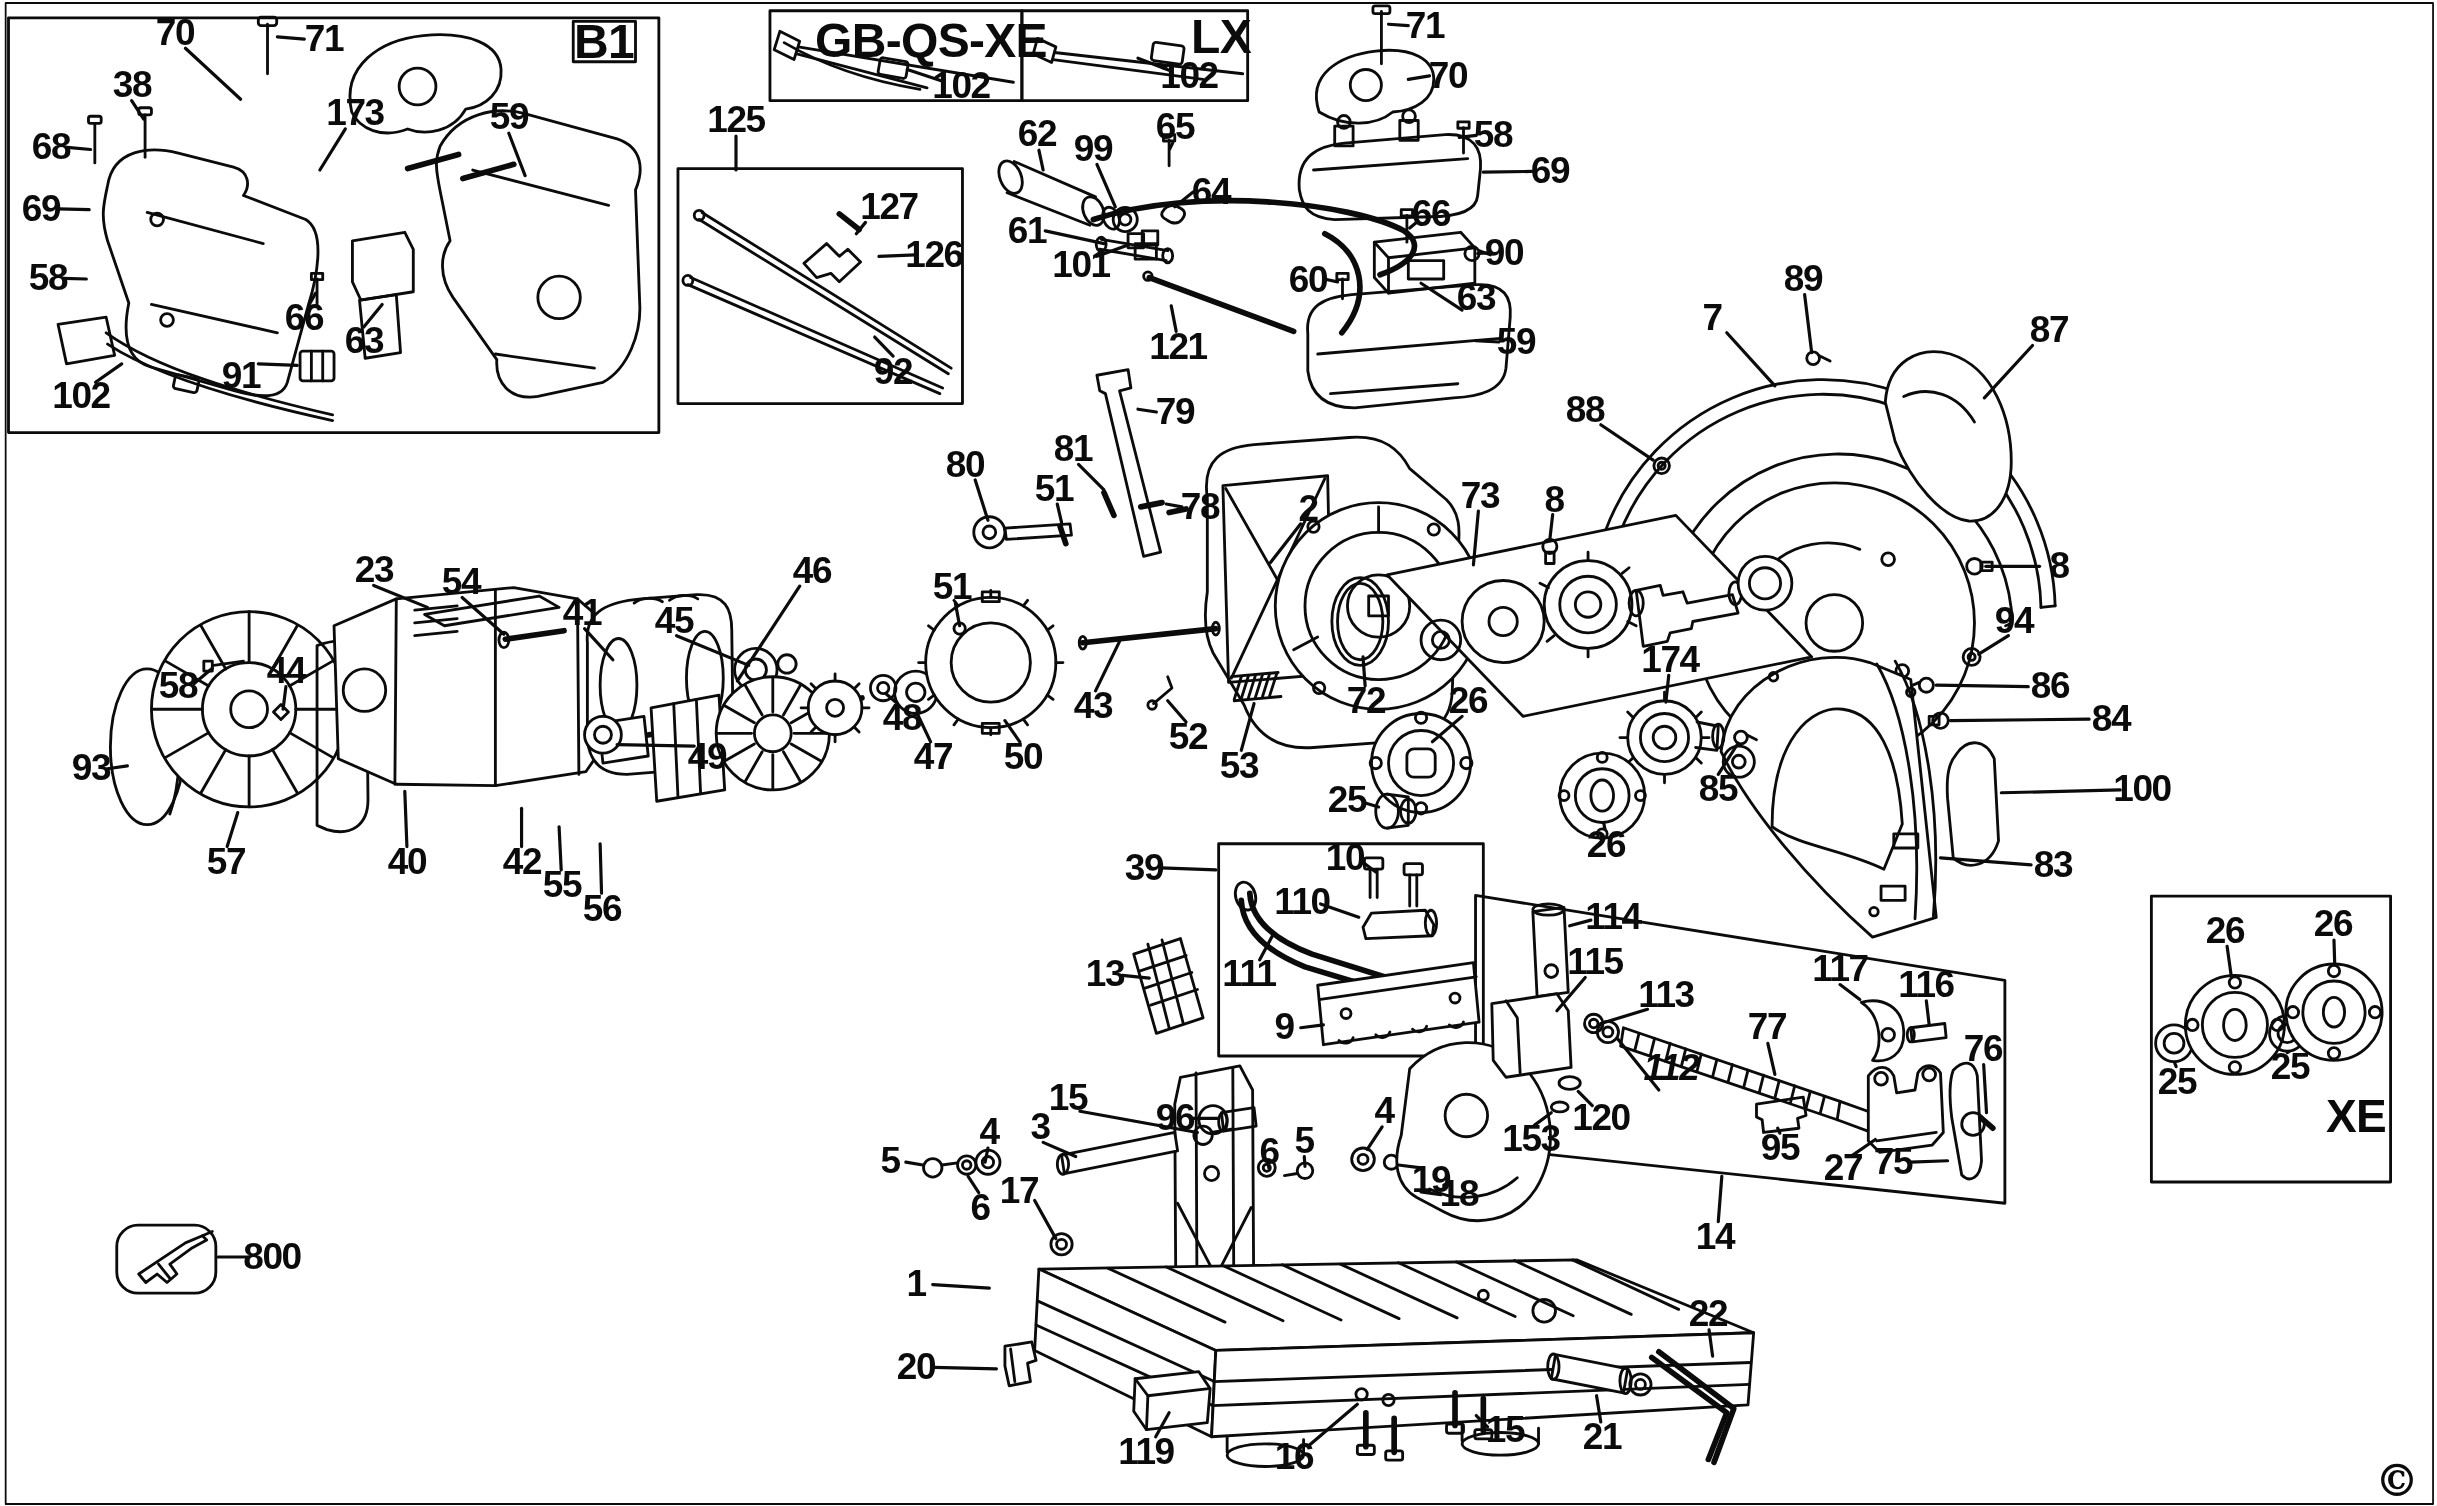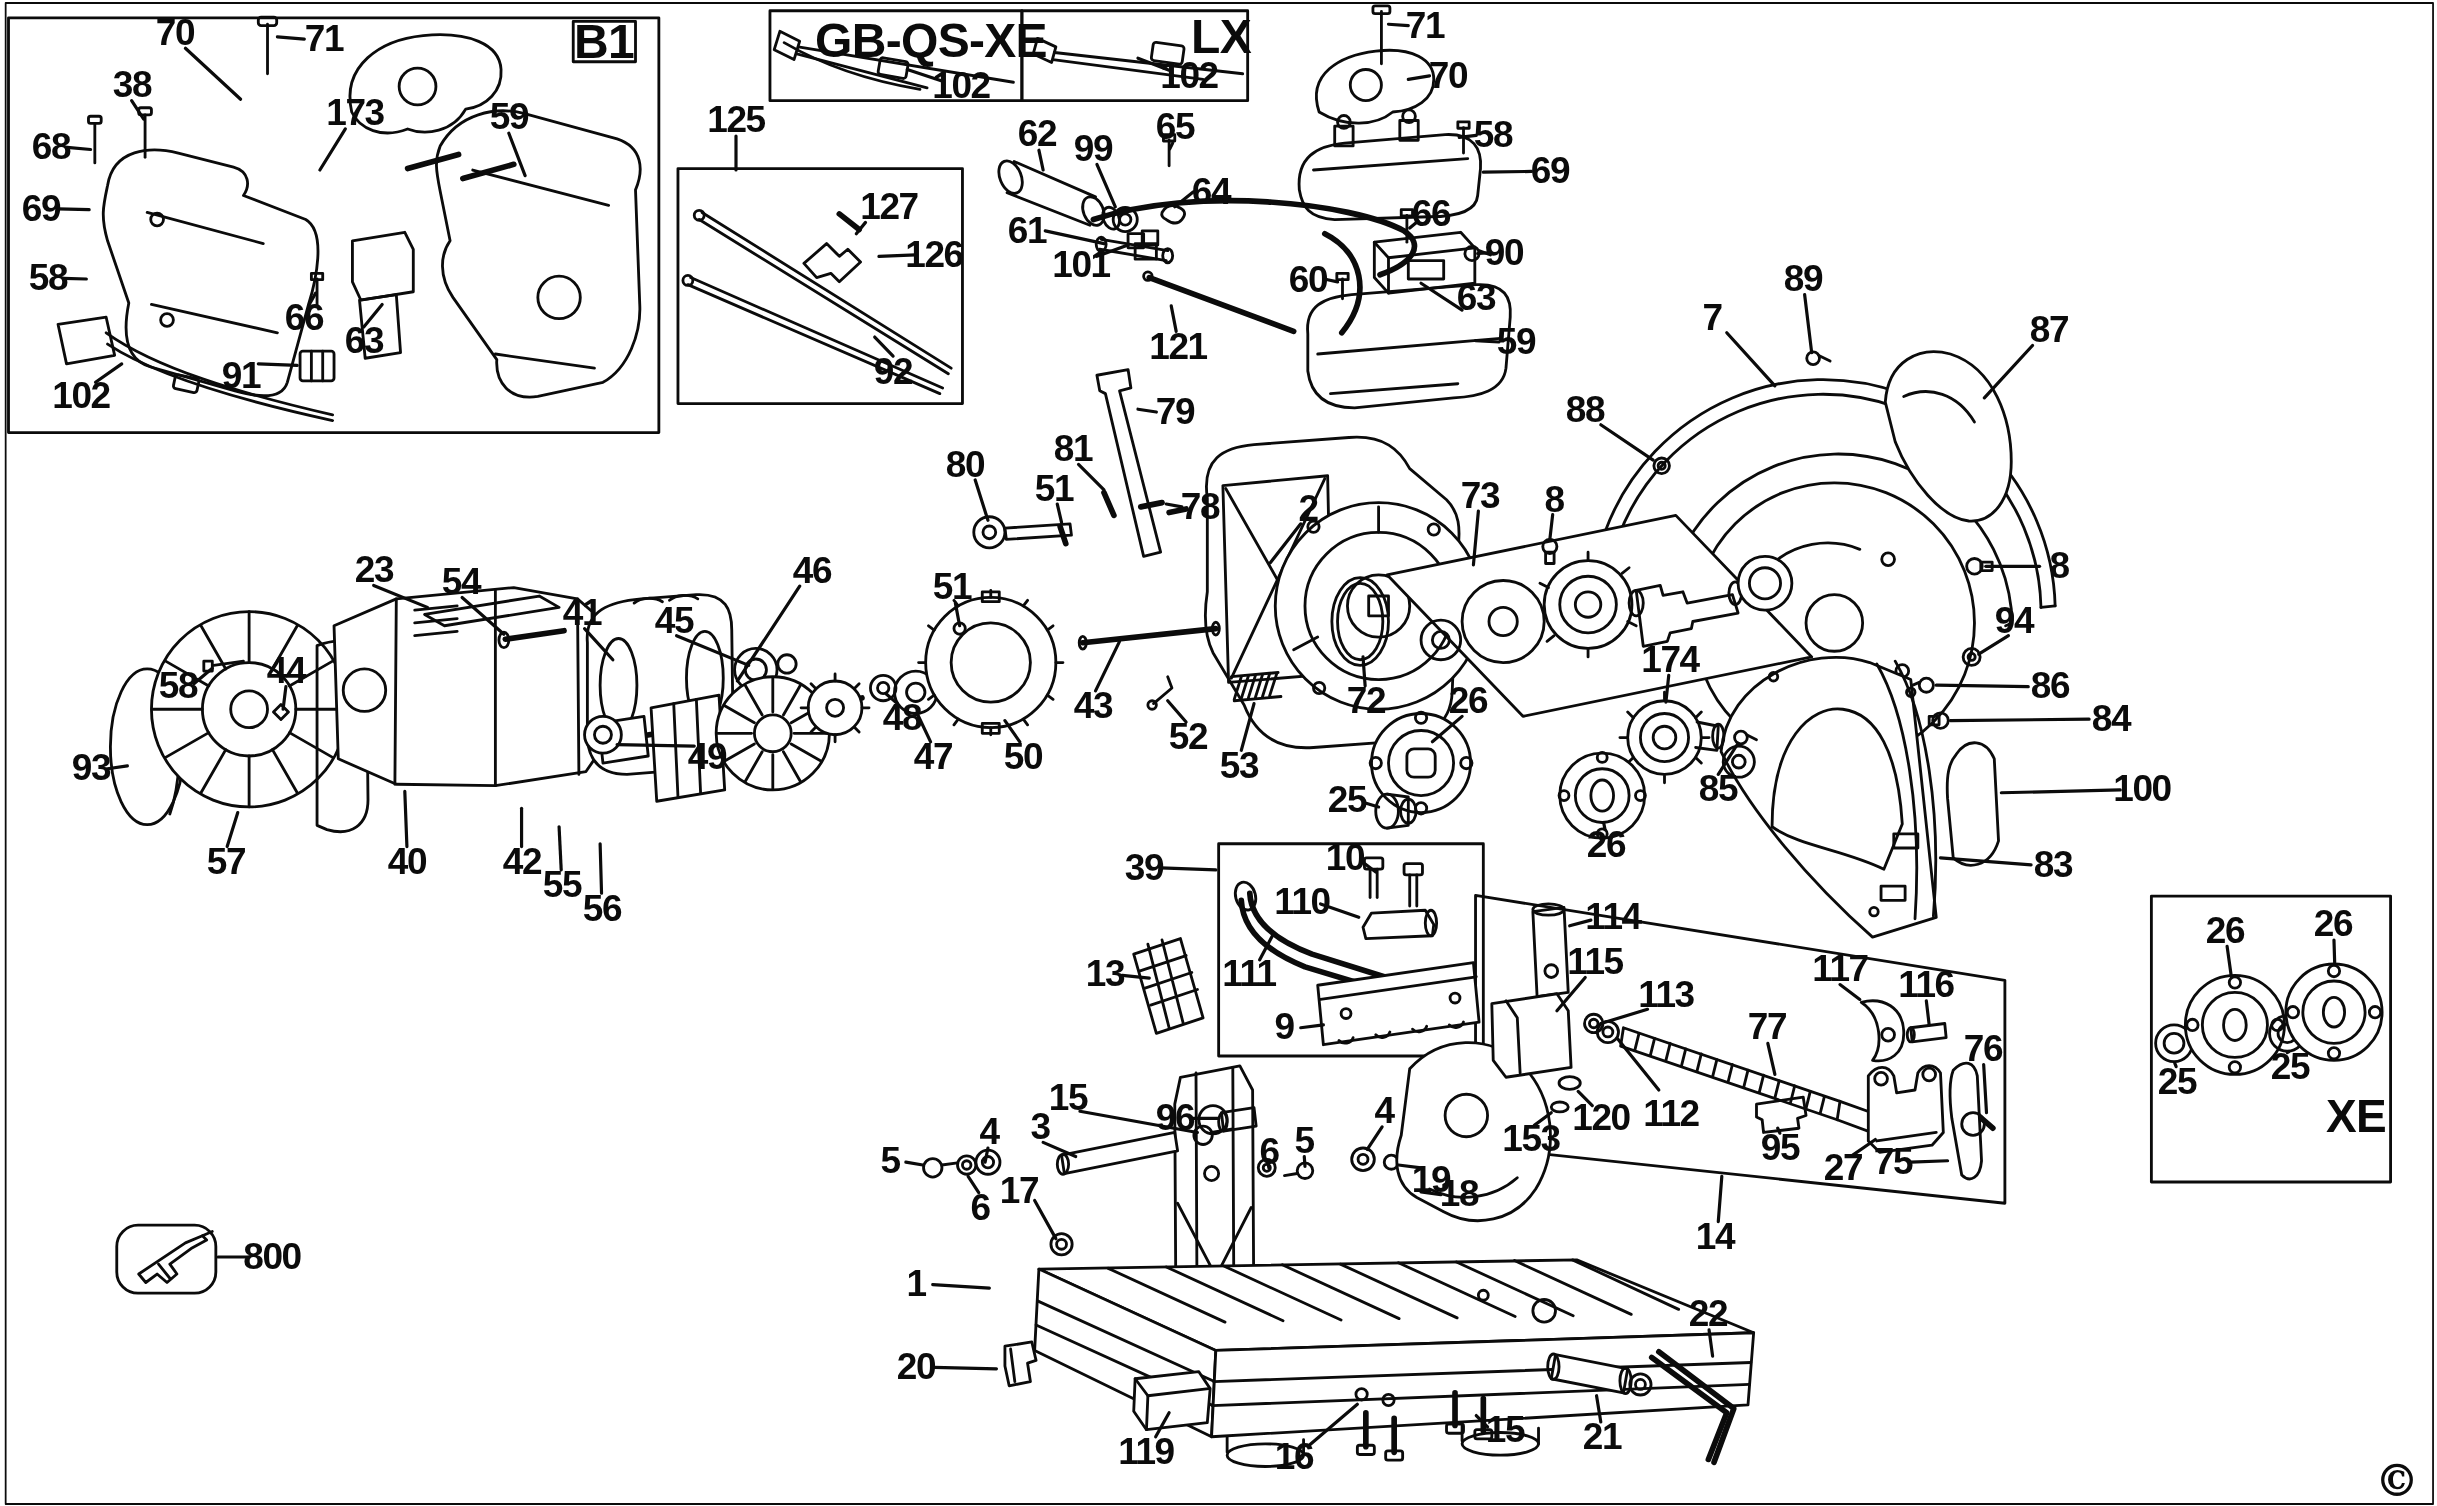--- a/index.html
+++ b/index.html
@@ -702,21 +702,21 @@
       <div class="callout" style="left: 1384px; top: 1111px;">4</div>
       <div class="callout" style="left: 1431px; top: 1180px;">19</div>
       <div class="callout" style="left: 1459px; top: 1194px;">18</div>
       <div class="callout" style="left: 1613px; top: 917px;">114</div>
       <div class="callout" style="left: 1595px; top: 962px;">115</div>
       <div class="callout" style="left: 1666px; top: 995px;">113</div>
       <div class="callout" style="left: 1840px; top: 969px;">117</div>
       <div class="callout" style="left: 1926px; top: 985px;">116</div>
       <div class="callout" style="left: 1983px; top: 1049px;">76</div>
       <div class="callout" style="left: 1767px; top: 1027px;">77</div>
-      <div class="callout" style="left: 1671px; top: 1114px;">112</div>
+      <div class="callout" style="left: 1671px; top: 1068px; font-style: italic;">112</div>
       <div class="callout" style="left: 1601px; top: 1118px;">120</div>
       <div class="callout" style="left: 1531px; top: 1139px;">153</div>
       <div class="callout" style="left: 1780px; top: 1148px;">95</div>
       <div class="callout" style="left: 1843px; top: 1168px;">27</div>
       <div class="callout" style="left: 1893px; top: 1162px;">75</div>
       <div class="callout" style="left: 1715px; top: 1237px;">14</div>
       <div class="callout" style="left: 2225px; top: 931px;">26</div>
       <div class="callout" style="left: 2333px; top: 924px;">26</div>
       <div class="callout" style="left: 2177px; top: 1082px;">25</div>
       <div class="callout" style="left: 2290px; top: 1067px;">25</div>

